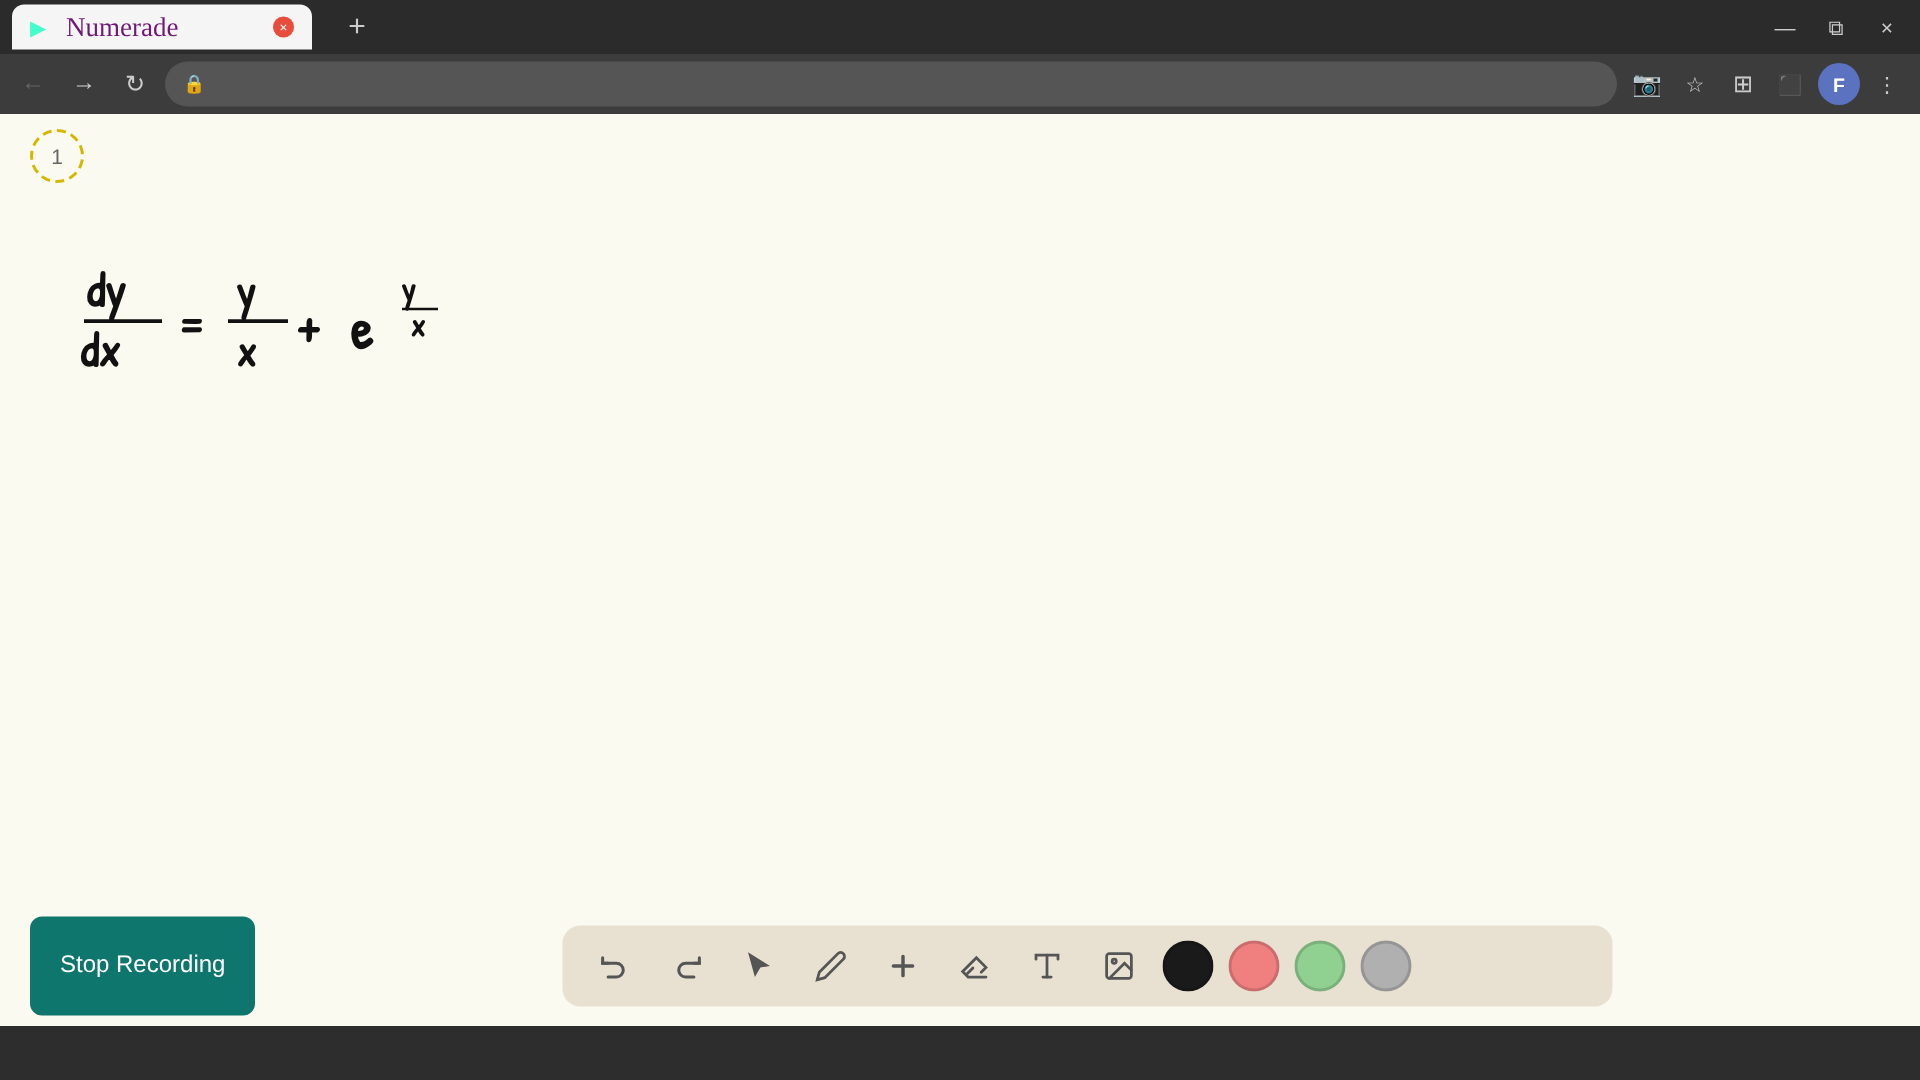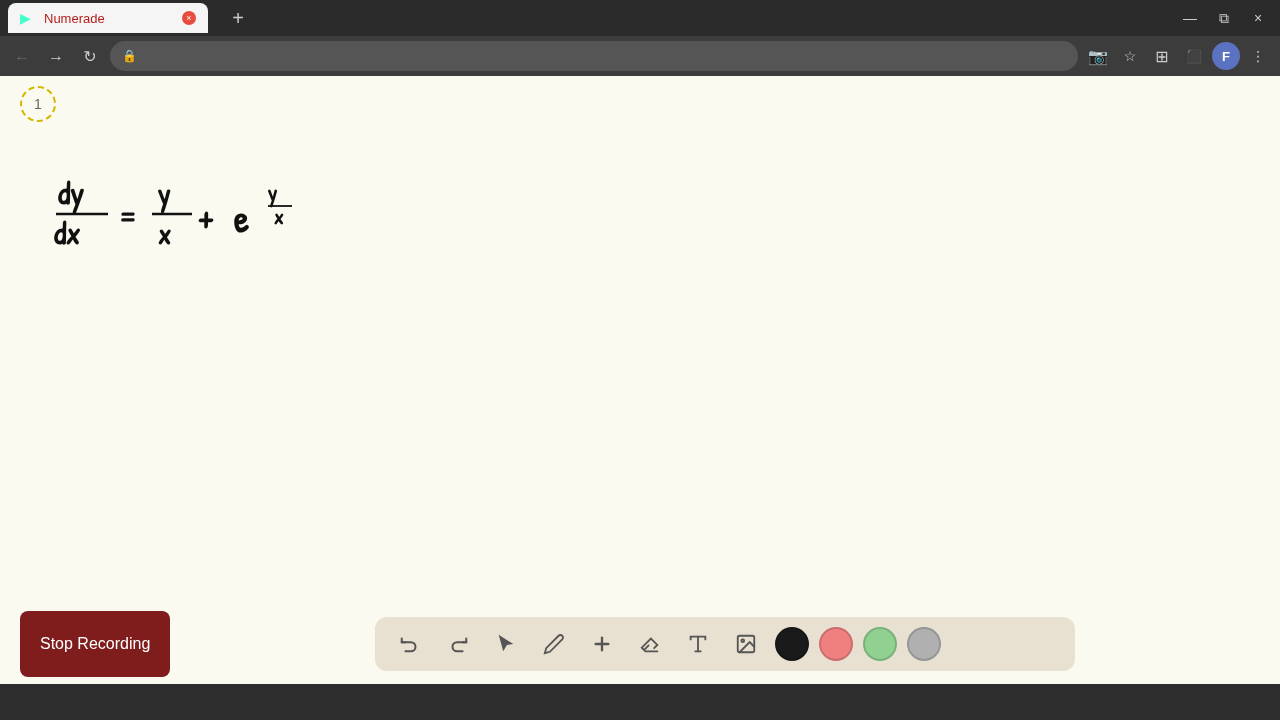--- a/index.html
+++ b/index.html
@@ -40,22 +40,23 @@
       color: #333;
     }
 
     .tab-favicon {
       width: 16px;
       height: 16px;
     }
 
     .tab-title {
       flex: 1;
-      font-size: 13px;
-      color: #b91c1c;
+      font-size: 18px;
+      color: #701a75;
+      font-family: Liberation Serif, serif;
     }
 
     .tab-close {
       width: 14px;
       height: 14px;
       border-radius: 50%;
       background: #e74c3c;
       display: flex;
       align-items: center;
       justify-content: center;
@@ -203,21 +204,21 @@
       left: 0;
       right: 0;
       height: 80px;
       display: flex;
       align-items: center;
       padding: 0 20px;
       gap: 20px;
     }
 
     .stop-recording-btn {
-      background: #7f1d1d;
+      background: #0f766e;
       color: white;
       border: none;
       border-radius: 8px;
       padding: 24px 20px;
       font-size: 16px;
       font-weight: 500;
       cursor: pointer;
       white-space: nowrap;
     }
 

